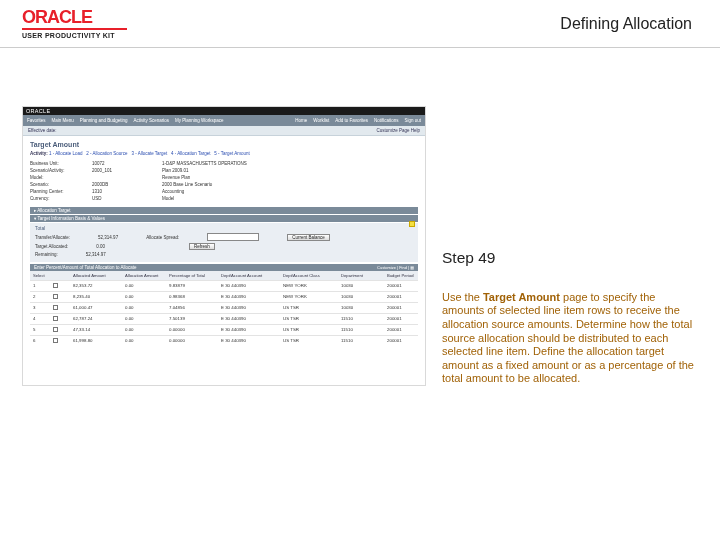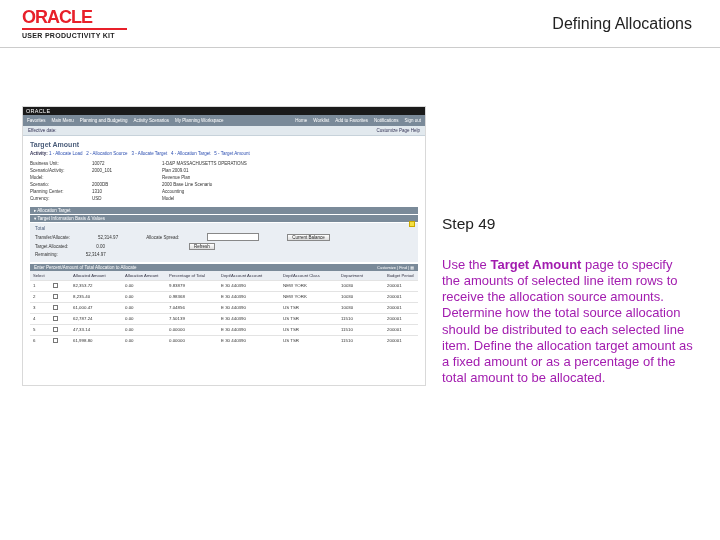--- a/index.html
+++ b/index.html
@@ -105,34 +105,34 @@
     display: grid;
     grid-template-columns: 18px 18px 50px 42px 50px 60px 56px 44px 48px;
     font-size: 4.4px;
     padding: 2px 3px;
     gap: 2px;
     border-top: 1px solid #e3e3e3;
   }
   .ss-cb { width: 5px; height: 5px; border: 1px solid #777; display:inline-block; }
   .right-block { width: 252px; }
   .step { font-size: 15.5px; color: #222; margin-bottom: 24px; }
-  .desc { font-size: 13px; color: #a21caf; line-height: 1.24; }
+  .desc { font-size: 11px; color: #a16207; line-height: 1.24; }
   .highlight-input { border: 1px solid #888; height: 8px; width: 52px; display: inline-block; background: #fff; }
   .yellow-mark { position:absolute; right: 10px; top: 114px; width: 6px; height:6px; background: #f4e042; border:1px solid #caa800; }
 </style>
 </head>
 <body>
 
 <div class="header">
   <div class="logo-block">
     <div class="oracle-logo">ORACLE</div>
     <div class="divider-red"></div>
     <div class="upk">USER PRODUCTIVITY KIT</div>
   </div>
-  <div class="page-title">Defining Allocations</div>
+  <div class="page-title">Defining Allocation</div>
 </div>
 
 <div class="content">
   <div class="screenshot">
     <div class="ss-top">ORACLE</div>
     <div class="ss-nav">
       <div class="ss-nav-l">
         <span>Favorites</span>
         <span>Main Menu</span>
         <span>Planning and Budgeting</span>

